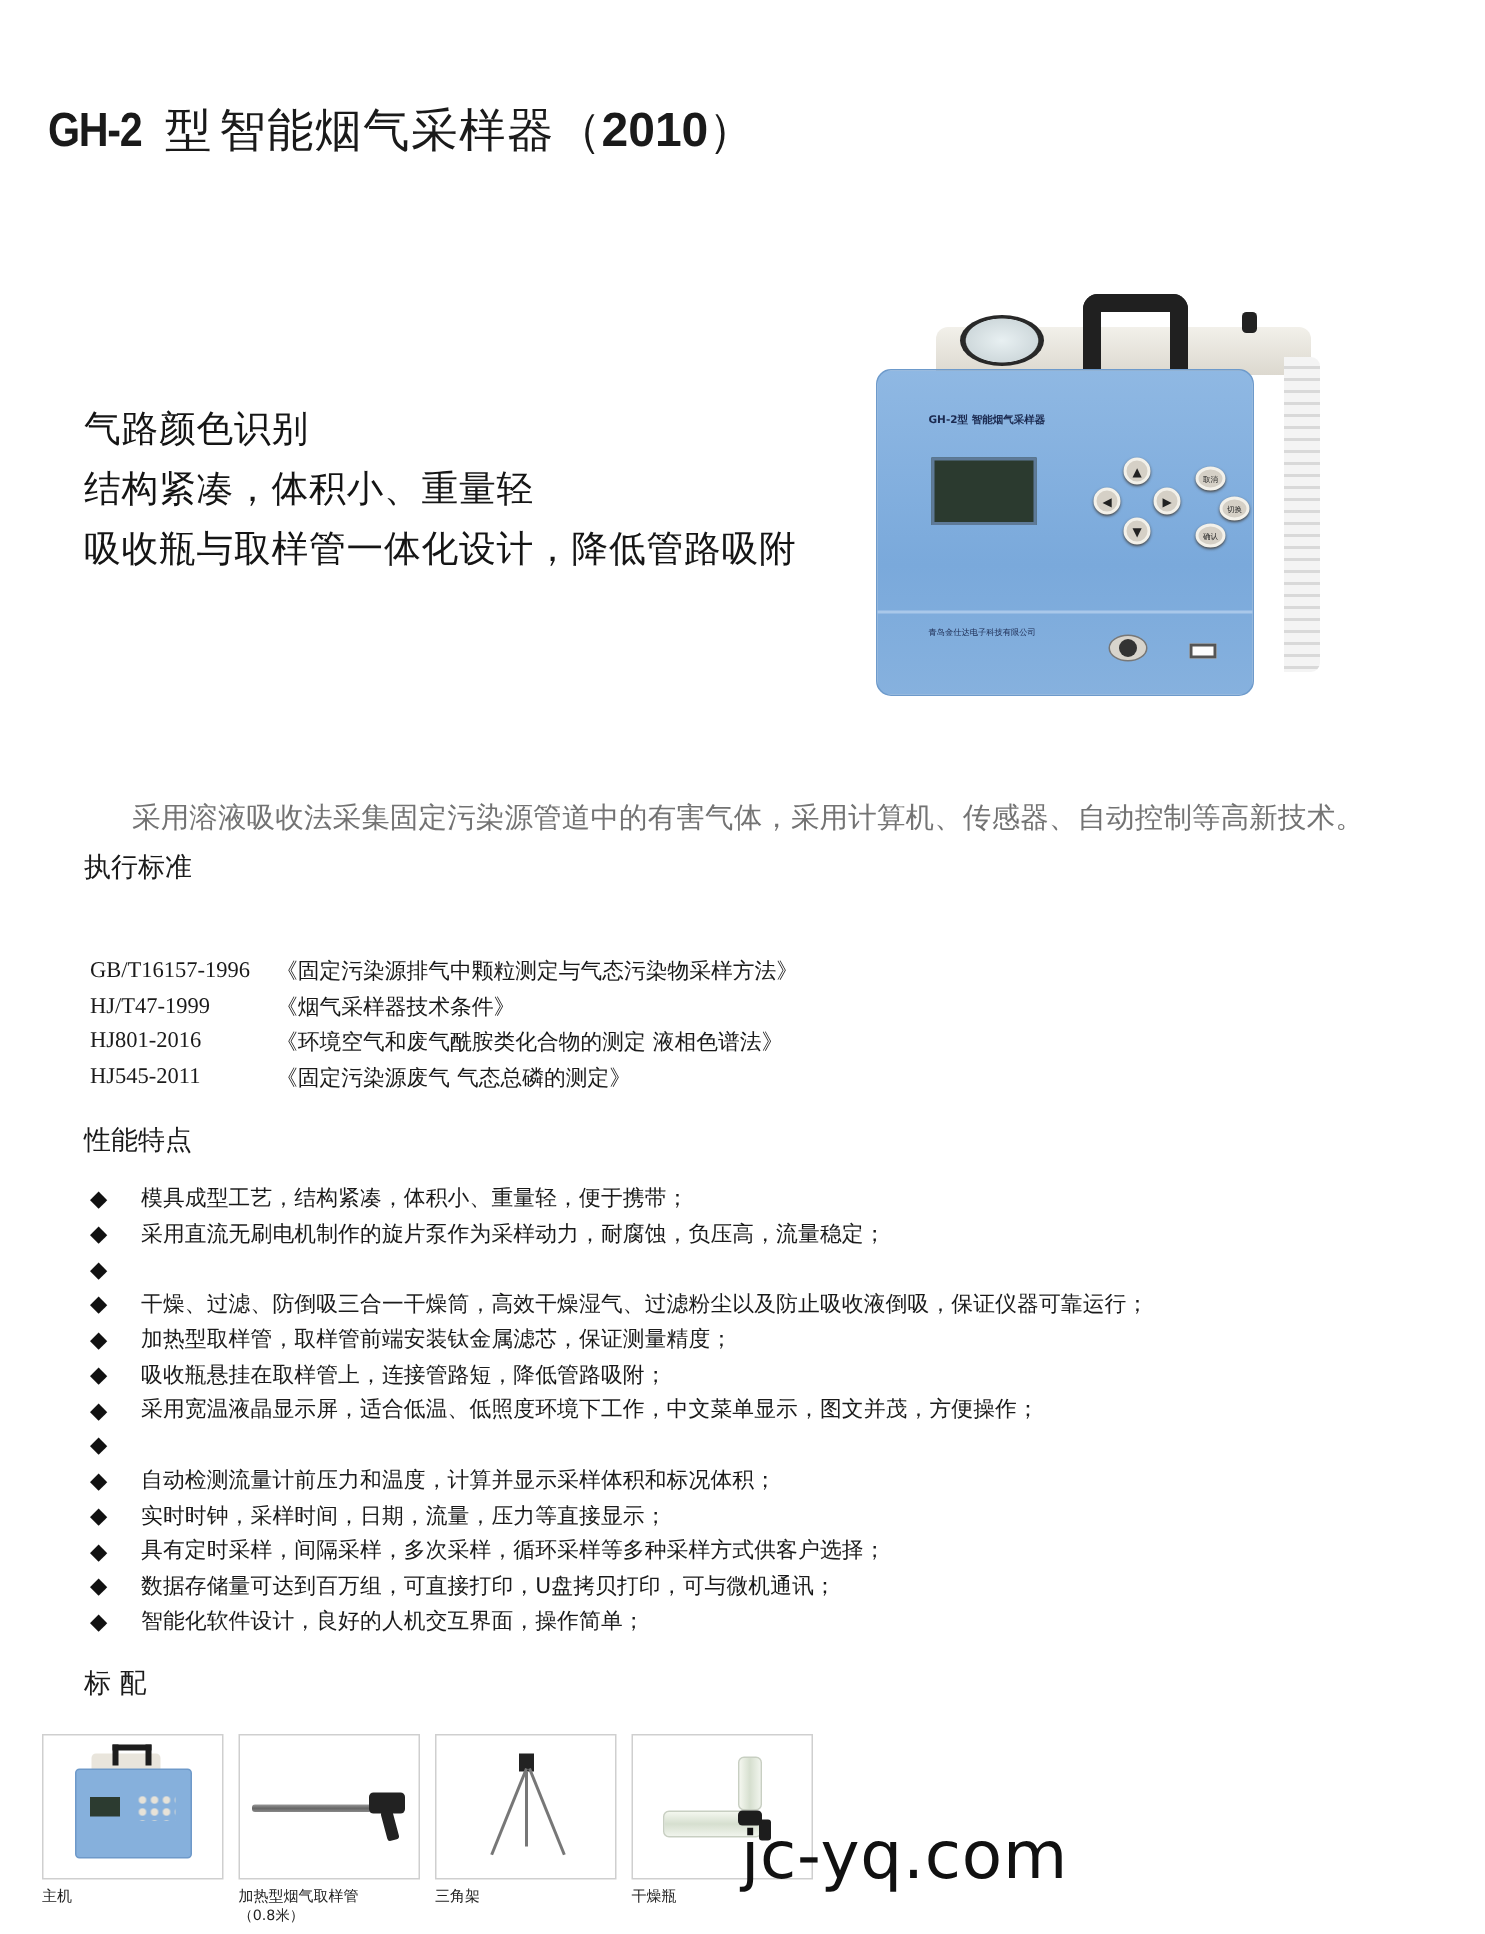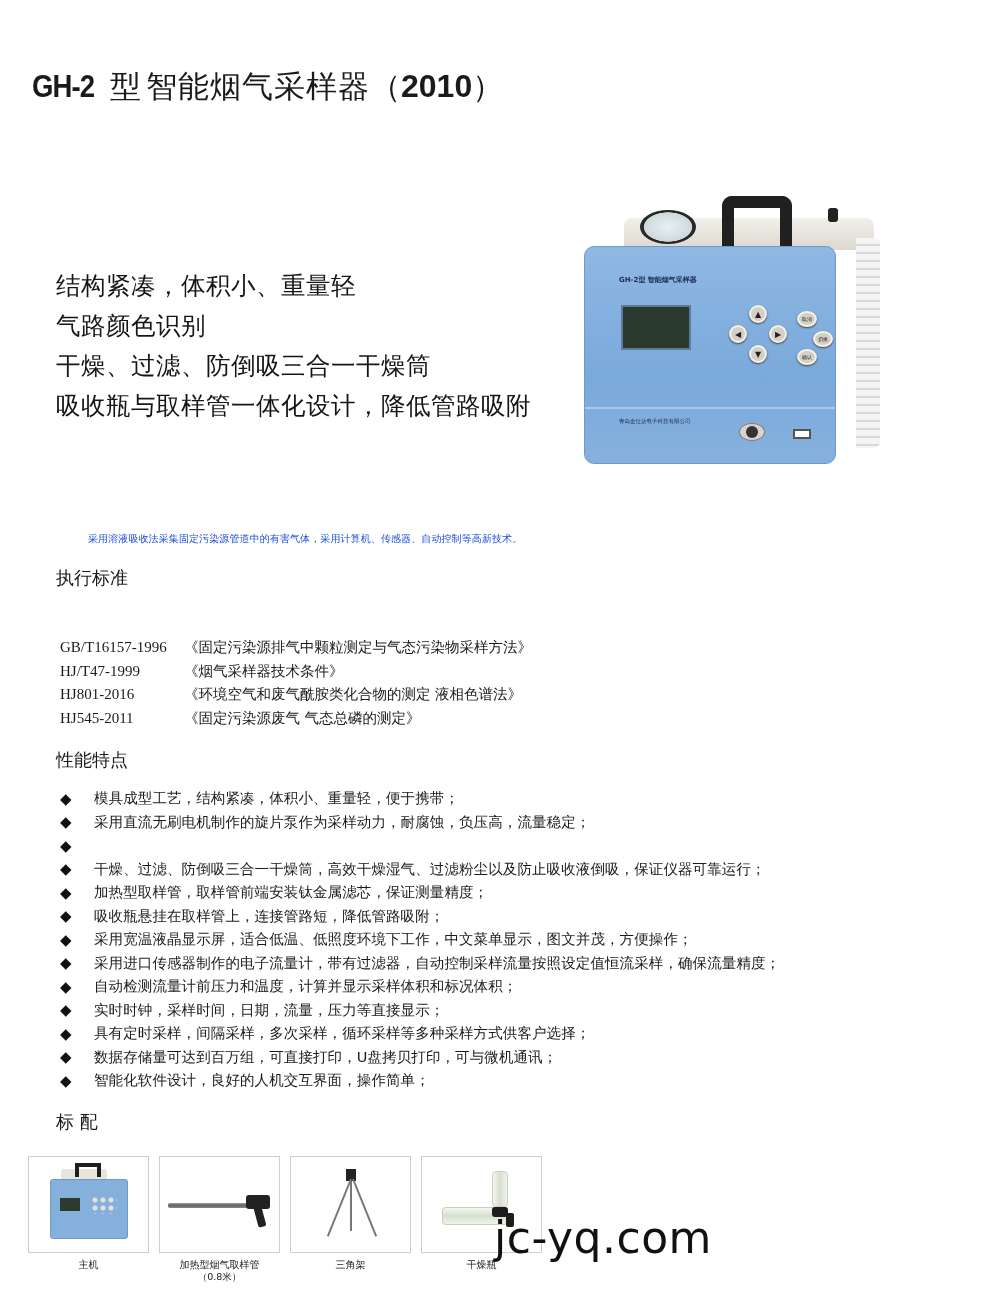--- a/index.html
+++ b/index.html
@@ -27,35 +27,35 @@
   .key.round { width: 20px; height: 16px; border-radius: 50%; font-size: 5px; }
   .front-divider { position: absolute; left: 0; top: 160px; width: 100%; height: 2px; background: #a9c8ea; }
   .company { position: absolute; left: 34px; top: 171px; font-size: 5.5px; color: #1b2a50; white-space: nowrap; }
   .port-round { position: absolute; left: 154px; top: 176px; width: 26px; height: 18px; background: #d8d4cc; border-radius: 50%; border: 1px solid #777; }
   .port-round::after { content: ""; position: absolute; left: 6px; top: 2px; width: 12px; height: 12px; background: #333; border-radius: 50%; }
   .port-usb { position: absolute; left: 208px; top: 182px; width: 18px; height: 10px; background: #fdfdfd; border: 2px solid #555; }
   .handle { position: absolute; left: 138px; top: 0; width: 70px; height: 50px; border: 12px solid #202020; border-bottom: none; border-radius: 10px 10px 0 0; }
   .bottle { position: absolute; left: 56px; top: 14px; width: 56px; height: 34px; background: radial-gradient(ellipse at center, #e8f0f2 0%, #cfd9dc 60%, #2a2a2a 62%, #1a1a1a 100%); border-radius: 50%; }
   .knob { position: absolute; left: 244px; top: 12px; width: 10px; height: 14px; background: #222; border-radius: 3px; }
 
-  .intro { position: absolute; left: 88px; top: 532px; font-size: 10px; color: #1d4ed8; white-space: nowrap; letter-spacing: 0.1px; }
+  .intro { position: absolute; left: 88px; top: 532px; font-size: 19px; color: #737373; white-space: nowrap; letter-spacing: 0.1px; }
 
   .section-heading { position: absolute; left: 56px; font-size: 18px; color: #1a1a1a; white-space: nowrap; }
   .standards { position: absolute; left: 60px; top: 636px; }
   .std-row { display: flex; height: 23.5px; align-items: center; white-space: nowrap; }
   .std-code { font-family: "Liberation Serif", serif; font-size: 15px; width: 124px; color: #1a1a1a; }
   .std-title { font-size: 14.5px; color: #1a1a1a; }
 
   .features { position: absolute; left: 60px; top: 787px; }
   .feat { display: flex; align-items: center; height: 23.5px; white-space: nowrap; }
   .diamond { font-size: 15px; width: 22px; color: #111; }
   .feat-text { font-size: 14.5px; color: #1a1a1a; letter-spacing: 0.1px; margin-left: 12px; }
 
   .accessories { position: absolute; left: 28px; top: 1156px; display: flex; gap: 10px; }
-  .acc { width: 121px; display: flex; flex-direction: column; align-items: center; }
+  .acc { width: 121px; display: flex; flex-direction: column; align-items: flex-start; }
   .acc-box { width: 121px; height: 97px; border: 1px solid #cfcfcf; background: #ffffff; position: relative; overflow: hidden; }
   .acc-label { margin-top: 5px; font-size: 10px; color: #222; text-align: center; line-height: 13px; }
   .acc-sub { font-size: 9.5px; color: #222; }
 
   
   .mini-main { position: absolute; left: 21px; top: 22px; width: 78px; height: 60px; background: #86b0dc; border-radius: 3px; border: 1px solid #6e99c9; }
   .mini-main .mlcd { position: absolute; left: 9px; top: 18px; width: 20px; height: 13px; background: #2c3b30; }
   .mini-main .mkeys { position: absolute; left: 40px; top: 16px; width: 26px; height: 18px; background: radial-gradient(circle, #e6e2d8 2px, transparent 3px) 0 0/8px 8px; }
   .mini-top { position: absolute; left: 32px; top: 12px; width: 46px; height: 12px; background: #e9e5dc; border-radius: 3px 3px 0 0; }
   .mini-top::after { content: ""; position: absolute; left: 14px; top: -6px; width: 18px; height: 10px; border: 4px solid #1d1d1d; border-bottom: none; }
@@ -84,23 +84,22 @@
 <div class="title">
   <span class="model">GH-2</span>
   <span class="type">型</span>
   <span class="name">智能烟气采样器</span>
   <span class="paren">（</span>
   <span class="year">2010</span>
   <span class="paren">）</span>
 </div>
 
 <div class="headlines">
+  <div>气路颜色识别</div>
   <div>结构紧凑，体积小、重量轻</div>
-  <div>气路颜色识别</div>
-  <div>干燥、过滤、防倒吸三合一干燥筒</div>
   <div>吸收瓶与取样管一体化设计，降低管路吸附</div>
 </div>
 
 <div class="device">
   <div class="device-top"></div>
   <div class="bottle"></div>
   <div class="handle"></div>
   <div class="knob"></div>
   <div class="device-side"></div>
   <div class="device-front">
@@ -168,21 +167,20 @@
   <div class="feat">
       <span class="diamond">◆</span>
       <span class="feat-text">吸收瓶悬挂在取样管上，连接管路短，降低管路吸附；</span>
     </div>
   <div class="feat">
       <span class="diamond">◆</span>
       <span class="feat-text">采用宽温液晶显示屏，适合低温、低照度环境下工作，中文菜单显示，图文并茂，方便操作；</span>
     </div>
   <div class="feat">
       <span class="diamond">◆</span>
-      <span class="feat-text">采用进口传感器制作的电子流量计，带有过滤器，自动控制采样流量按照设定值恒流采样，确保流量精度；</span>
     </div>
   <div class="feat">
       <span class="diamond">◆</span>
       <span class="feat-text">自动检测流量计前压力和温度，计算并显示采样体积和标况体积；</span>
     </div>
   <div class="feat">
       <span class="diamond">◆</span>
       <span class="feat-text">实时时钟，采样时间，日期，流量，压力等直接显示；</span>
     </div>
   <div class="feat">

